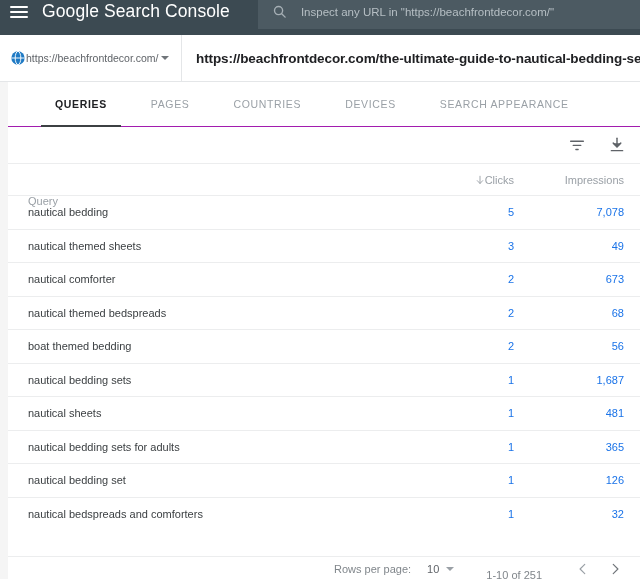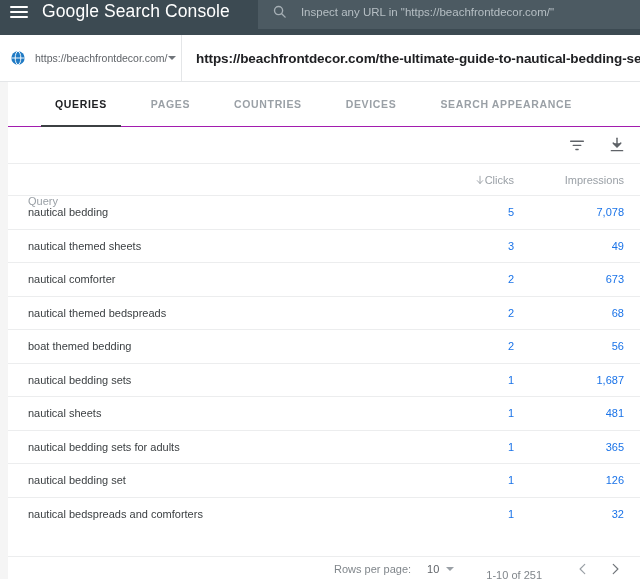--- a/index.html
+++ b/index.html
@@ -94,21 +94,21 @@
     cursor: pointer;
   }
   .globe-icon {
     width: 16px;
     height: 16px;
     flex: 0 0 auto;
   }
   .property-label {
     font-size: 10.5px;
     color: #5f6368;
-    margin-left: 9px;
+    margin-left: 0;
     white-space: nowrap;
     flex: 1 1 auto;
   }
   .caret {
     width: 0; height: 0;
     border-left: 4px solid transparent;
     border-right: 4px solid transparent;
     border-top: 4px solid #70757a;
     margin-right: 12px;
     flex: 0 0 auto;
@@ -154,21 +154,20 @@
     display: flex;
     align-items: center;
     justify-content: center;
     padding: 0 22px;
     font-size: 10.5px;
     letter-spacing: 0.65px;
     color: #9aa0a6;
     cursor: pointer;
     position: relative;
     white-space: nowrap;
-    font-weight: bold;
   }
   .tab.active {
     color: #202124;
     font-weight: bold;
   }
   .tab.active::after {
     content: "";
     position: absolute;
     left: 8px; right: 8px; bottom: -1px;
     height: 2px;

